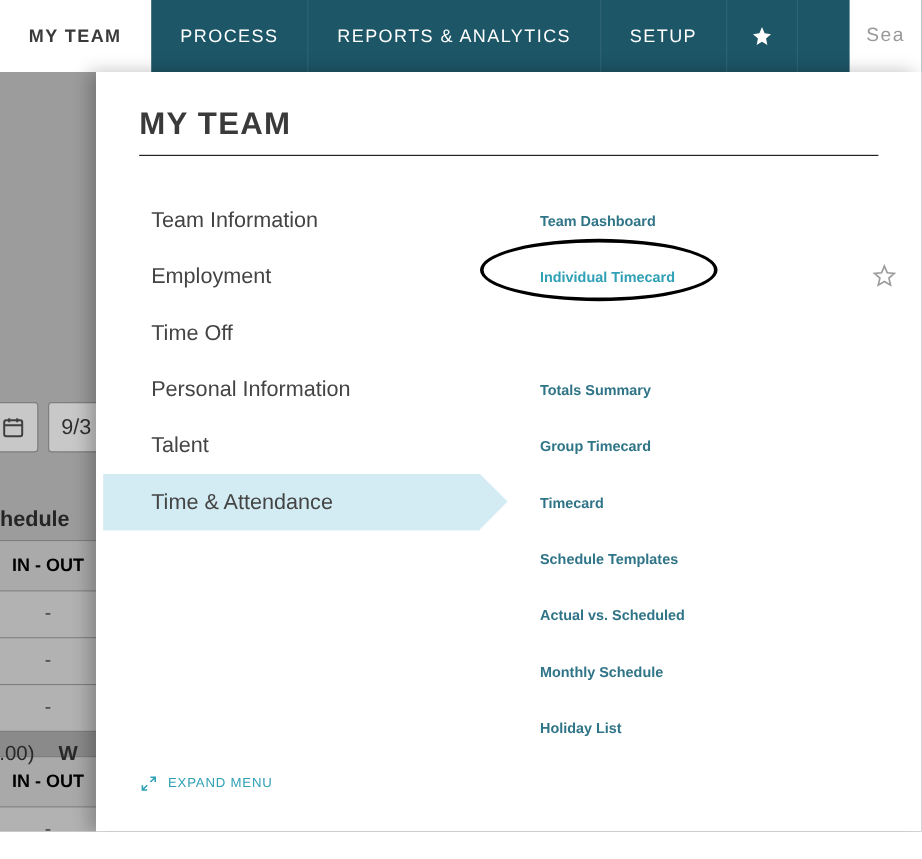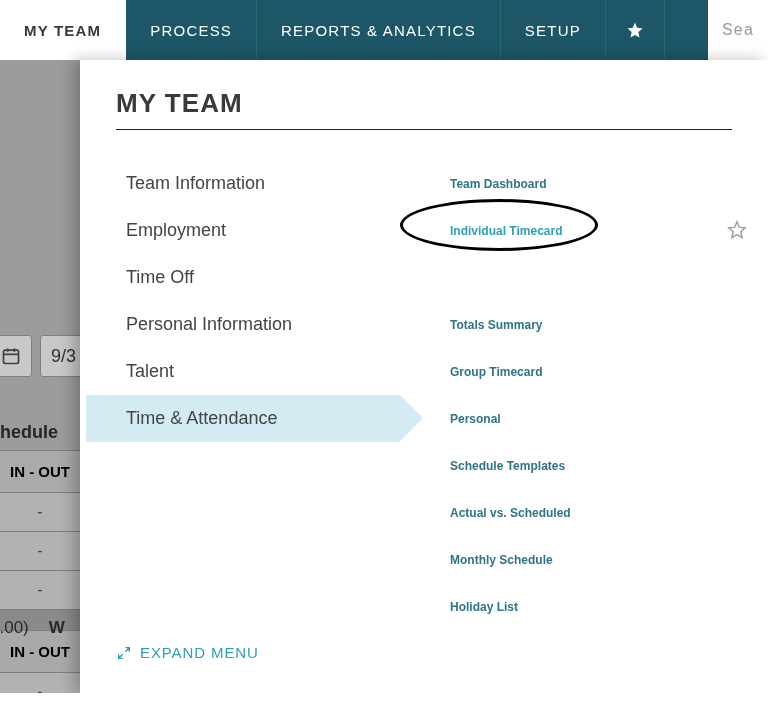--- a/index.html
+++ b/index.html
@@ -64,21 +64,21 @@
     content:"";position:absolute;right:-23px;top:0;width:0;height:0;
     border-top:23.5px solid transparent;border-bottom:23.5px solid transparent;border-left:23px solid var(--pale-cyan);
   }
 
   
   .rlink{height:47px;display:flex;align-items:center;font-size:12px;color:var(--teal-link);font-weight:600;cursor:pointer;padding-left:30px;position:relative;}
   .rlink.highlight{color:var(--cyan);}
   .rlink .annot{position:absolute;left:-20px;top:-8px;width:198px;height:52px;border:3px solid #000;border-radius:50%/50%;pointer-events:none;}
   .rlink .fav-star{position:absolute;right:20px;top:12px;width:22px;height:22px;fill:none;stroke:#9b9b9b;stroke-width:1.5;}
 
-  .expand{position:absolute;left:36px;bottom:32px;display:flex;align-items:center;gap:8px;color:var(--cyan);font-size:15px;letter-spacing:.06em;cursor:pointer;}
+  .expand{position:absolute;left:36px;bottom:32px;display:flex;align-items:center;gap:8px;color:var(--cyan);font-size:11px;letter-spacing:.06em;cursor:pointer;}
   .expand-icon{width:16px;height:16px;stroke:var(--cyan);stroke-width:2;fill:none;}
 
 </style>
 </head>
 <body>
 
 <div class="stage">
 
   <div class="topbar">
     <div class="tab active">MY TEAM</div>
@@ -145,21 +145,21 @@
         <div class="rlink highlight">
           <span>Individual Timecard</span>
           <span class="annot"></span>
           <svg class="fav-star" viewBox="0 0 24 24">
               <path d="M12 3l2.6 6.1 6.4.5-4.9 4.3 1.5 6.4L12 17l-5.6 3.3 1.5-6.4L3 9.6l6.4-.5z"></path>
             </svg>
         </div>
         <div class="rlink"></div>
         <div class="rlink">Totals Summary</div>
         <div class="rlink">Group Timecard</div>
-        <div class="rlink">Personal</div>
+        <div class="rlink">Timecard</div>
         <div class="rlink">Schedule Templates</div>
         <div class="rlink">Actual vs. Scheduled</div>
         <div class="rlink">Monthly Schedule</div>
         <div class="rlink">Holiday List</div>
       </div>
     </div>
 
     <div class="expand">
       <svg class="expand-icon" viewBox="0 0 24 24">
           <path d="M4 14v6h6M20 10V4h-6M4 20l6-6M20 4l-6 6"></path>

